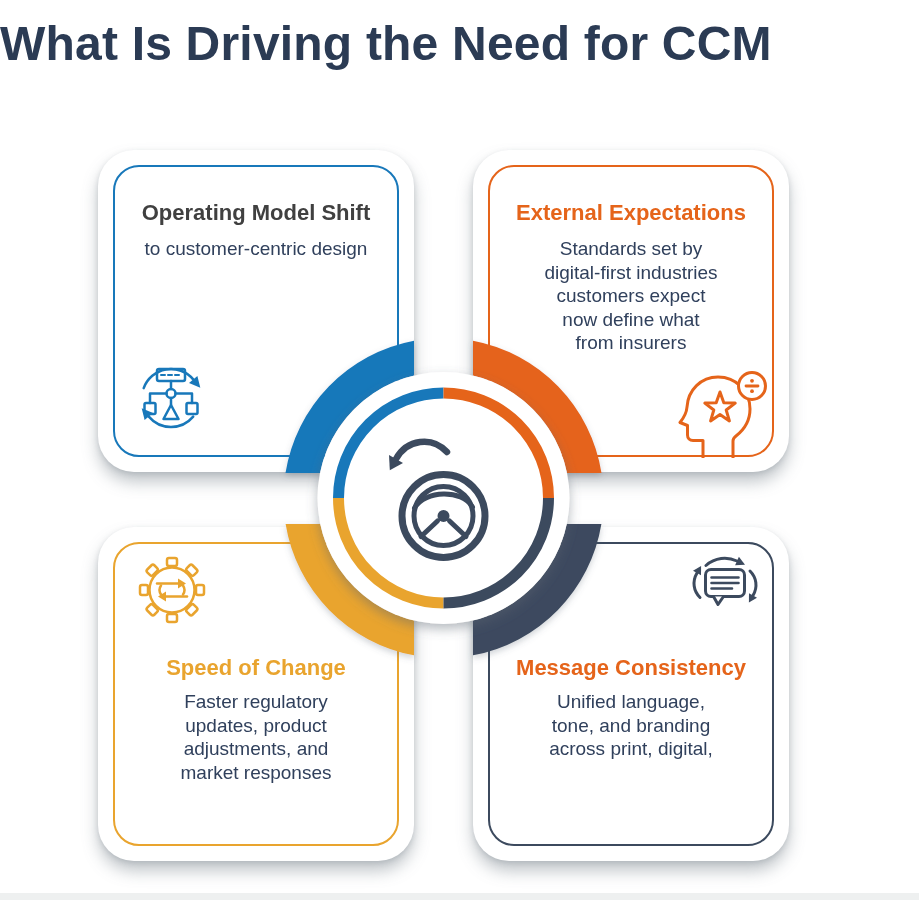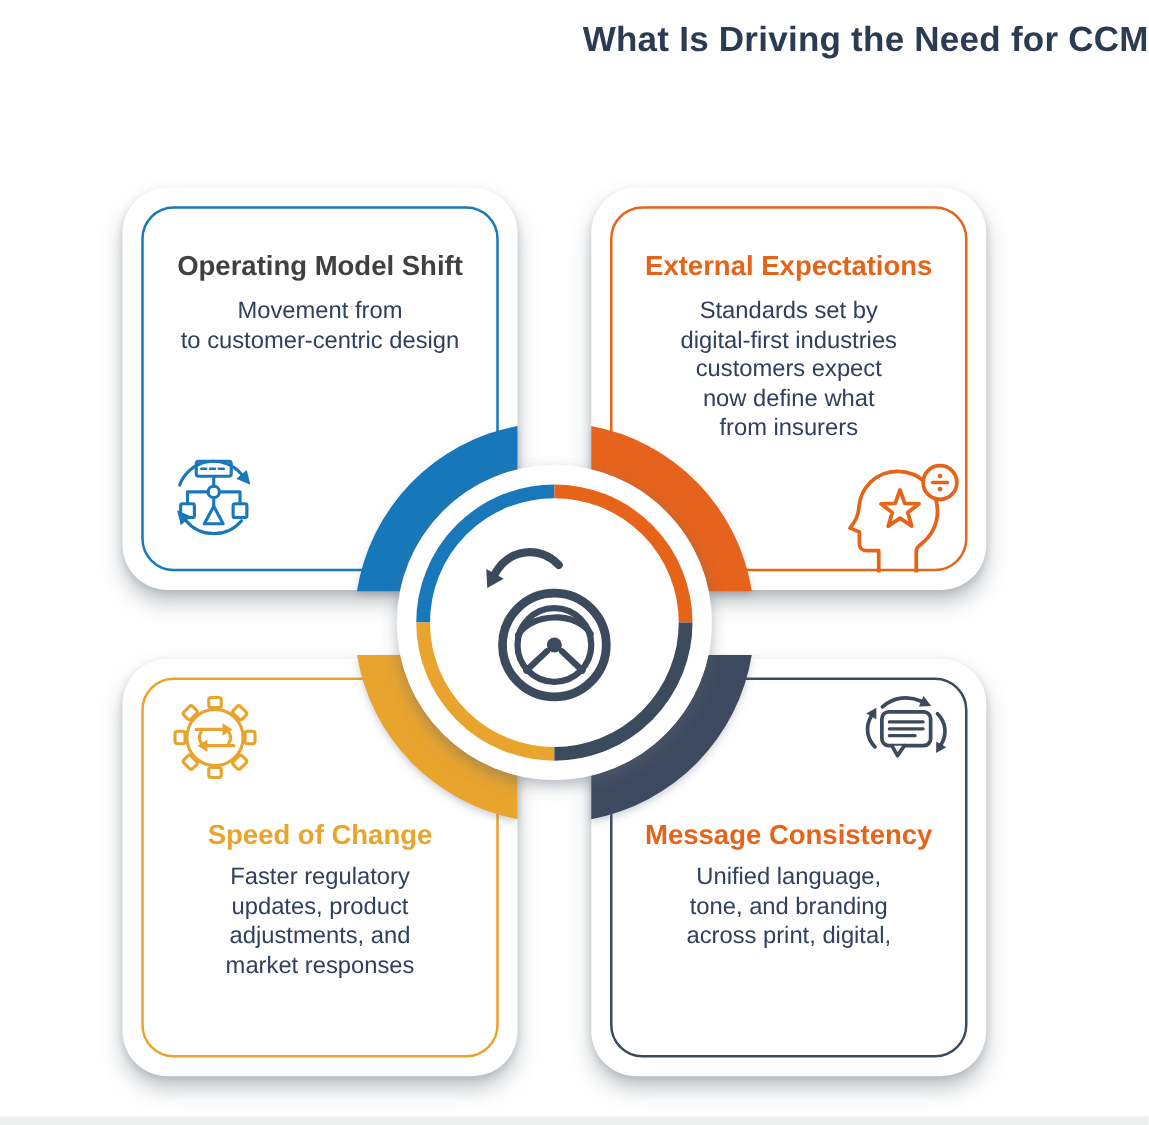--- a/index.html
+++ b/index.html
@@ -2,21 +2,21 @@
 <html><head>
 <meta charset="utf-8">
 <style>
   html,body{margin:0;padding:0;background:#ffffff;}
   .canvas{
     position:relative;width:919px;height:900px;background:#ffffff;overflow:hidden;
     font-family:"Liberation Sans", sans-serif;
   }
   .main-title{
     position:absolute;top:16px;left:0;width:100%;margin:0;
-    text-align:right;font-size:28px;font-weight:800;color:#2B3B54;letter-spacing:.2px;
+    text-align:left;font-size:48px;font-weight:800;color:#2B3B54;letter-spacing:.2px;
   }
   .card{
     position:absolute;background:#ffffff;border-radius:36px;
     box-shadow:0 10px 16px rgba(108,118,128,.42), 0 2px 5px rgba(108,118,128,.22);
   }
   .card-border{position:absolute;inset:15px;border:2px solid #999;border-radius:26px;}
   .card-tl{left:98px;top:150px;width:316px;height:322px;}
   .card-tr{left:473px;top:150px;width:316px;height:322px;}
   .card-bl{left:98px;top:527px;width:316px;height:334px;}
   .card-br{left:473px;top:527px;width:316px;height:334px;}
@@ -44,21 +44,20 @@
 <body>
 
 <div class="canvas">
 
   <h1 class="main-title" style="color: rgb(43, 59, 84);">What Is Driving the Need for CCM</h1>
 
   <div class="card card-tl">
     <div class="card-border" style="border-color: rgb(24, 120, 186);"></div>
     <div class="card-title pos-title-top" style="color: #404040;">Operating Model Shift</div>
     <div class="card-body pos-body-top">
-      <div>Movement from</div>
       <div>to customer-centric design</div>
     </div>
     <svg class="card-icon icon-tl" width="70" height="78" viewBox="0 0 70 78" fill="none" stroke="#1878BA" stroke-width="2.5" stroke-linecap="round" stroke-linejoin="round">
       <path d="M7.7,30.1 A29,29 0 0 1 57.2,21.4"></path>
       <polygon points="64.3,29.8 61.4,17.9 53,24.9" fill="#1878BA" stroke="none"></polygon>
       <path d="M57.2,58.6 A29,29 0 0 1 12.8,58.6"></path>
       <polygon points="5.7,50.2 8.6,62.1 17,55.1" fill="#1878BA" stroke="none"></polygon>
       <rect x="21" y="11" width="28" height="12" rx="2"></rect>
       <path d="M25,17 H29 M32,17 H36 M39,17 H43" stroke-width="2"></path>
       <path d="M35,23 V31"></path>

